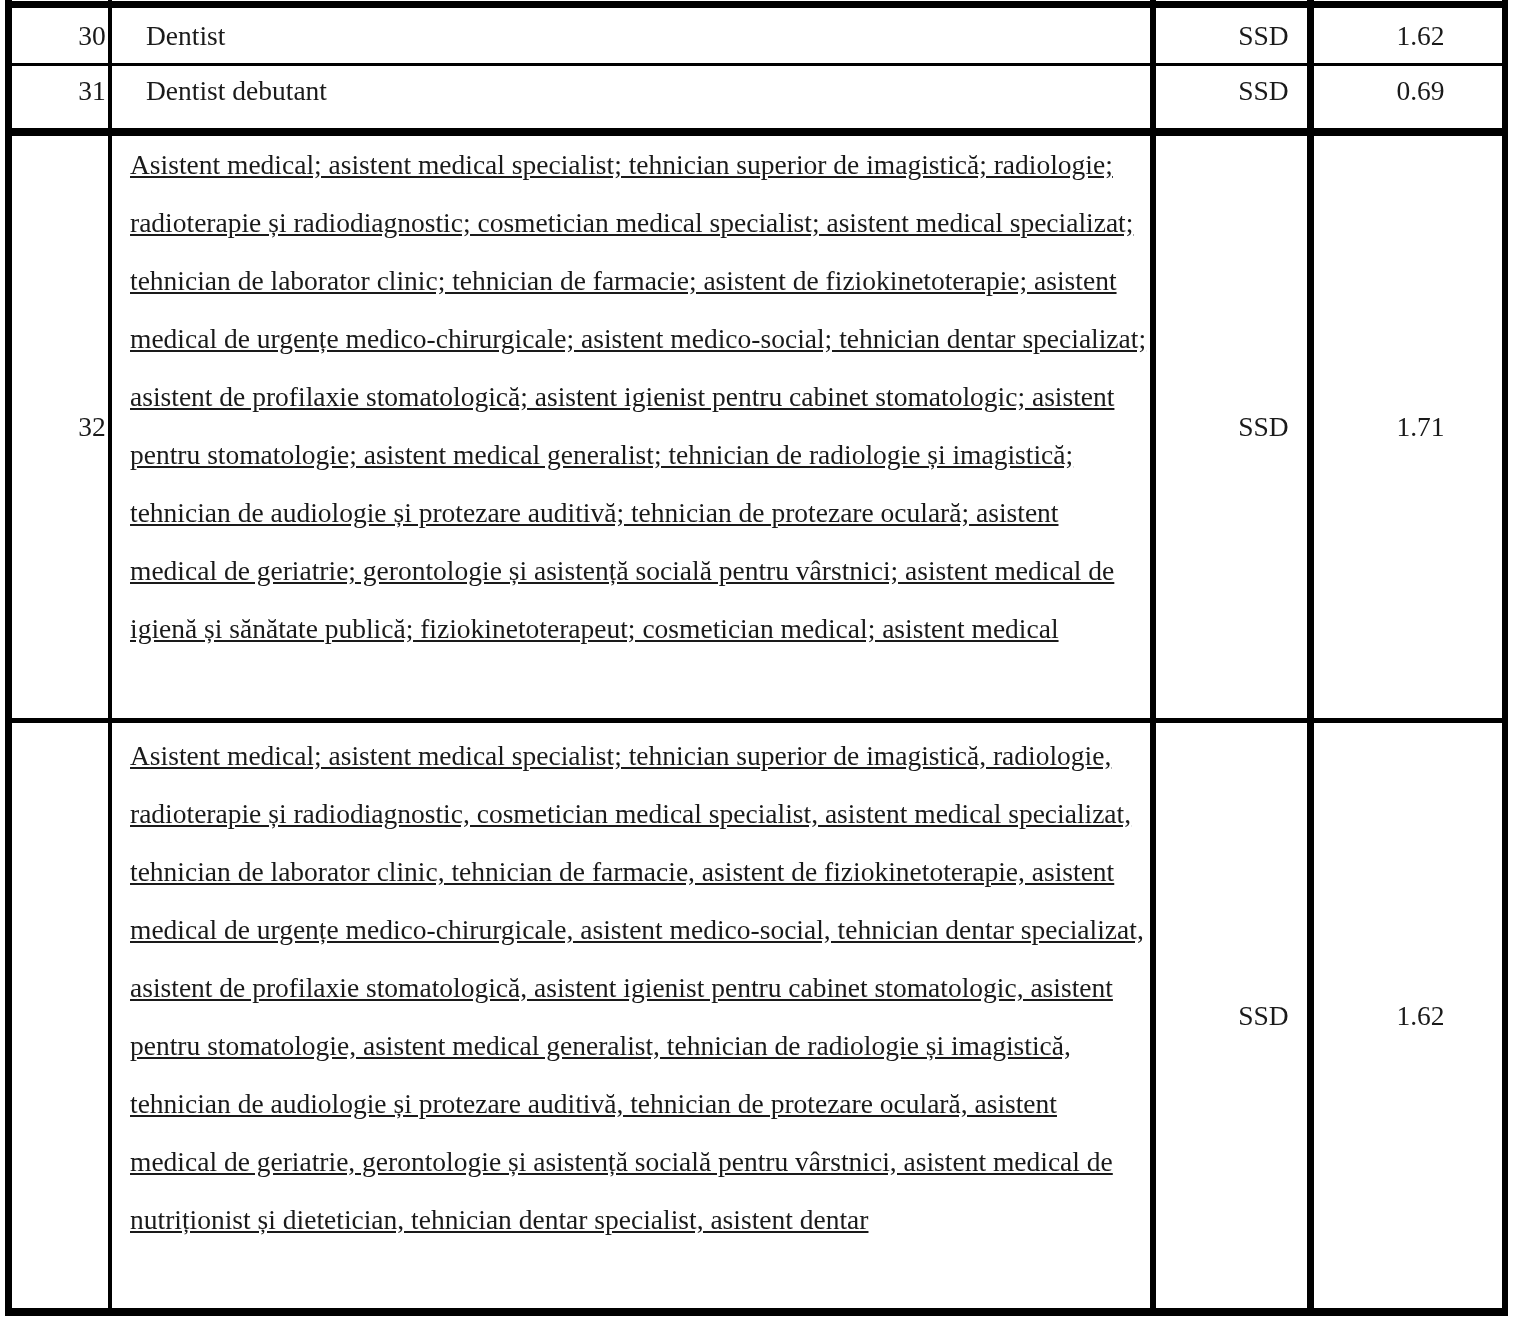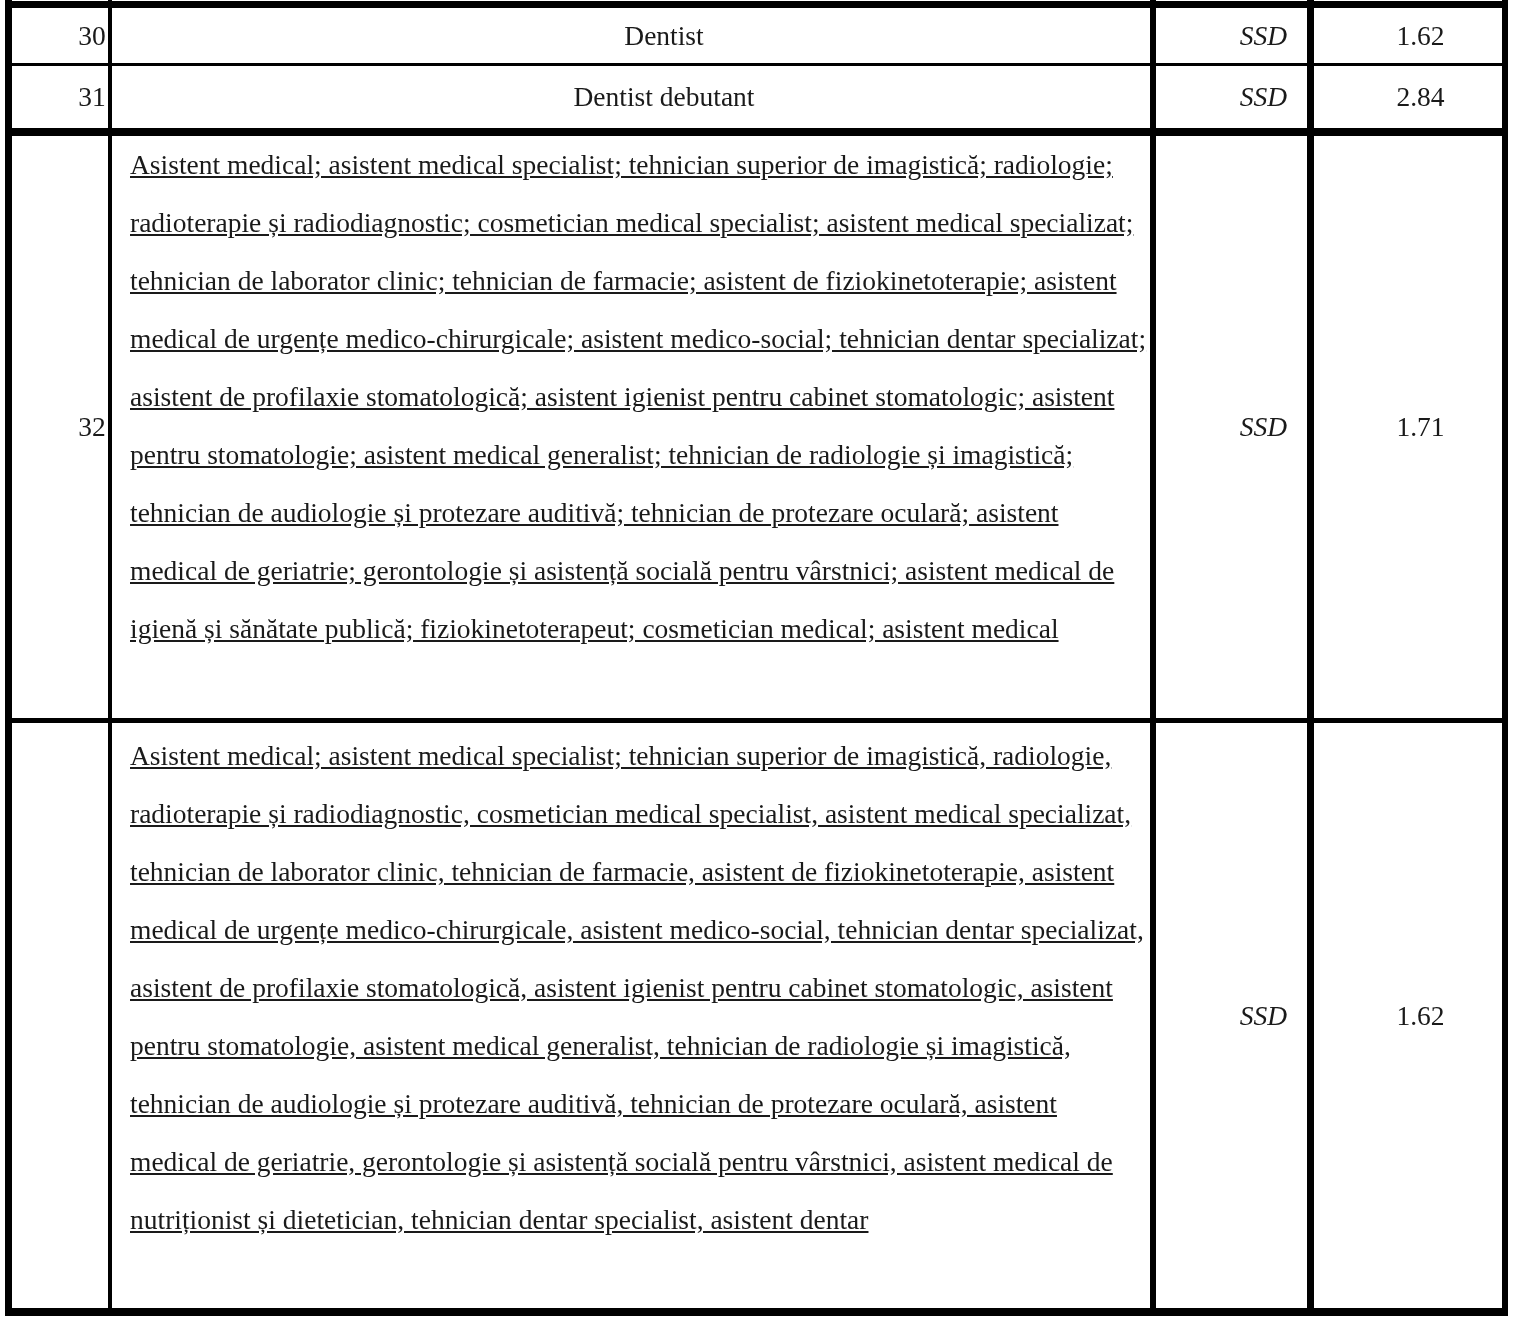--- a/index.html
+++ b/index.html
@@ -30,27 +30,27 @@
   .v-right  { left: 1502px; width: 6px; }
   .rule.h { left: 5px; width: 1503px; }
   .h-top    { top: 1px;    height: 7px; }
   .h-r30    { top: 63px;   height: 3px; }
   .h-r31    { top: 128px;  height: 8px; }
   .h-r32    { top: 718px;  height: 5px; }
   .h-bottom { top: 1308px; height: 8px; }
   
   .trow { position: absolute; left: 0; width: 1531px; }
   .row-30 { top: 8px;   height: 55px; }
-  .row-31 { top: 66px;  height: 62px; }
+  .row-31 { top: 60px;  height: 62px; }
   .row-32 { top: 136px; height: 582px; }
   .row-33 { top: 723px; height: 585px; }
   .cell { position: absolute; top: 0; height: 100%; padding-left: 32px; }
   .cell-num   { left: 12px;   width: 96px;  display: flex; align-items: center; justify-content: center; }
-  .cell-desc  { left: 114px;  width: 1036px; justify-content: center; }
-  .cell-level { left: 1156px; width: 151px; display: flex; align-items: center; justify-content: center; font-style: italic; }
+  .cell-desc  { left: 114px;  width: 1036px; }
+  .cell-level { left: 1156px; width: 151px; display: flex; align-items: center; justify-content: center; }
   .cell-coef  { left: 1314px; width: 149px; display: flex; align-items: center; justify-content: center; }
   .single .cell-desc { display: flex; align-items: center; }
   .lines { position: absolute; left: 16px; top: 0; width: 100%; text-decoration: underline; }
   .row-33 .lines { top: 4px; }
   .dline {
     height: 58px;
     display: flex;
     align-items: center;
     white-space: nowrap;
   }
@@ -79,21 +79,21 @@
     <div class="cell cell-level">SSD</div>
     <div class="cell cell-coef">1.62</div>
   </div>
 
   <div class="trow row-31 single">
     <div class="cell cell-num">31</div>
     <div class="cell cell-desc">
       <span>Dentist debutant</span>
     </div>
     <div class="cell cell-level">SSD</div>
-    <div class="cell cell-coef">2.84</div>
+    <div class="cell cell-coef">0.69</div>
   </div>
 
   <div class="trow row-32">
     <div class="cell cell-num">32</div>
     <div class="cell cell-desc">
       <div class="lines">
         <div class="dline">Asistent medical; asistent medical specialist; tehnician superior de imagistică; radiologie;</div>
         <div class="dline">radioterapie și radiodiagnostic; cosmetician medical specialist; asistent medical specializat;</div>
         <div class="dline">tehnician de laborator clinic; tehnician de farmacie; asistent de fiziokinetoterapie; asistent</div>
         <div class="dline">medical de urgențe medico-chirurgicale; asistent medico-social; tehnician dentar specializat;</div>

